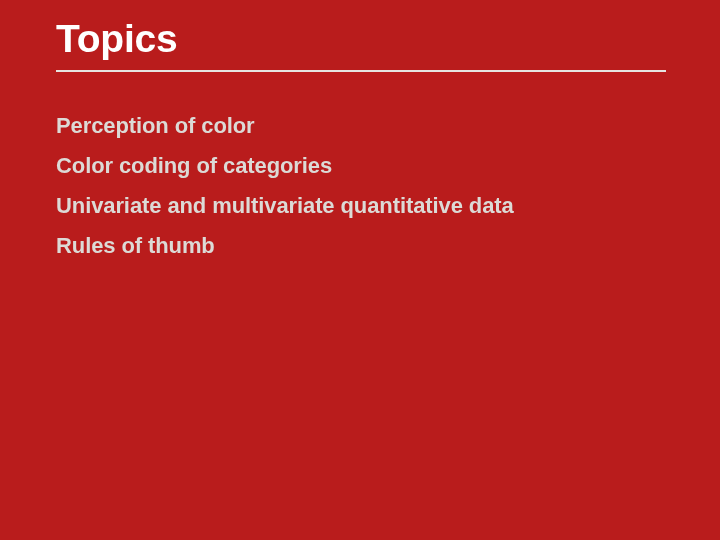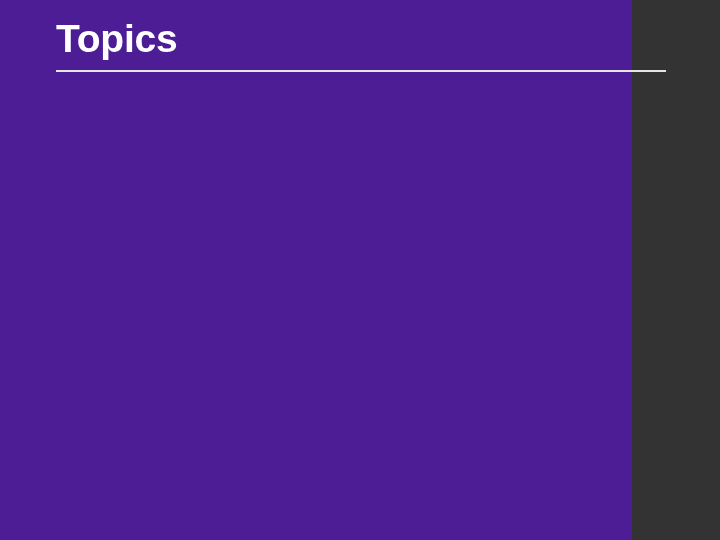--- a/index.html
+++ b/index.html
@@ -9,23 +9,23 @@
   body {
     width: 720px;
     height: 540px;
     overflow: hidden;
     background: #333333;
     font-family: "Liberation Sans", sans-serif;
   }
 
   .slide {
     position: relative;
-    width: 632px;
+    width: 720px;
     height: 540px;
-    background: #4c1d95;
+    background: #b91c1c;
     box-sizing: border-box;
   }
 
   .slide-title {
     position: absolute;
     left: 56px;
     top: 16px;
     font-size: 39px;
     font-weight: bold;
     color: #ffffff;
@@ -64,14 +64,20 @@
 </style>
 </head>
 <body>
 
 <div class="slide">
 
   <div class="slide-title">Topics</div>
 
   <div class="title-rule"></div>
 
+  <ul class="body-list">
+    <li class="body-item">Perception of color</li>
+    <li class="body-item">Color coding of categories</li>
+    <li class="body-item">Univariate and multivariate quantitative data</li>
+    <li class="body-item">Rules of thumb</li>
+  </ul>
 
 </div>
 
 </body></html>

